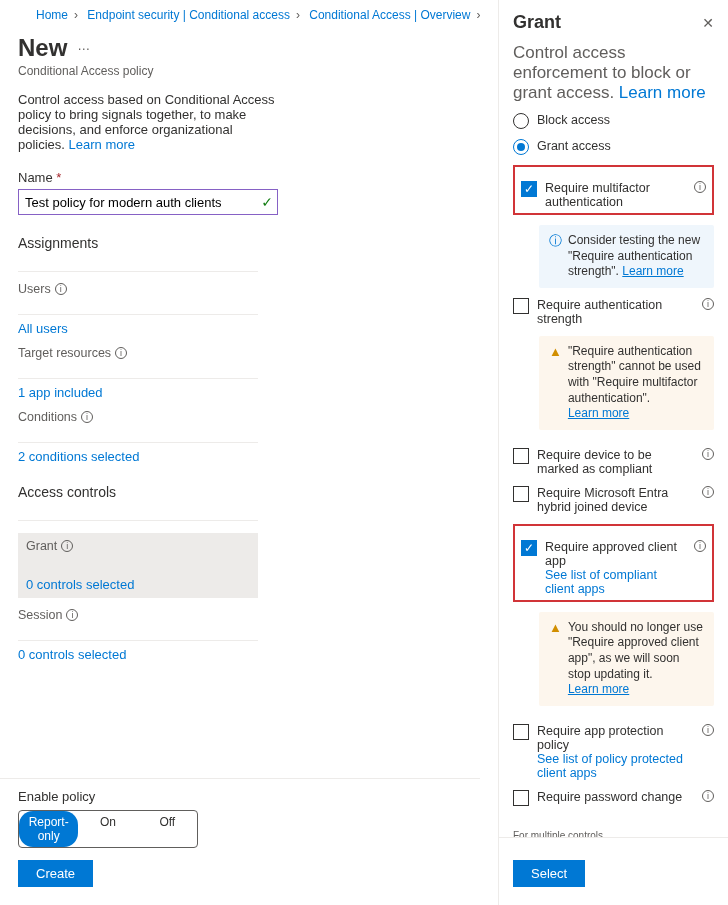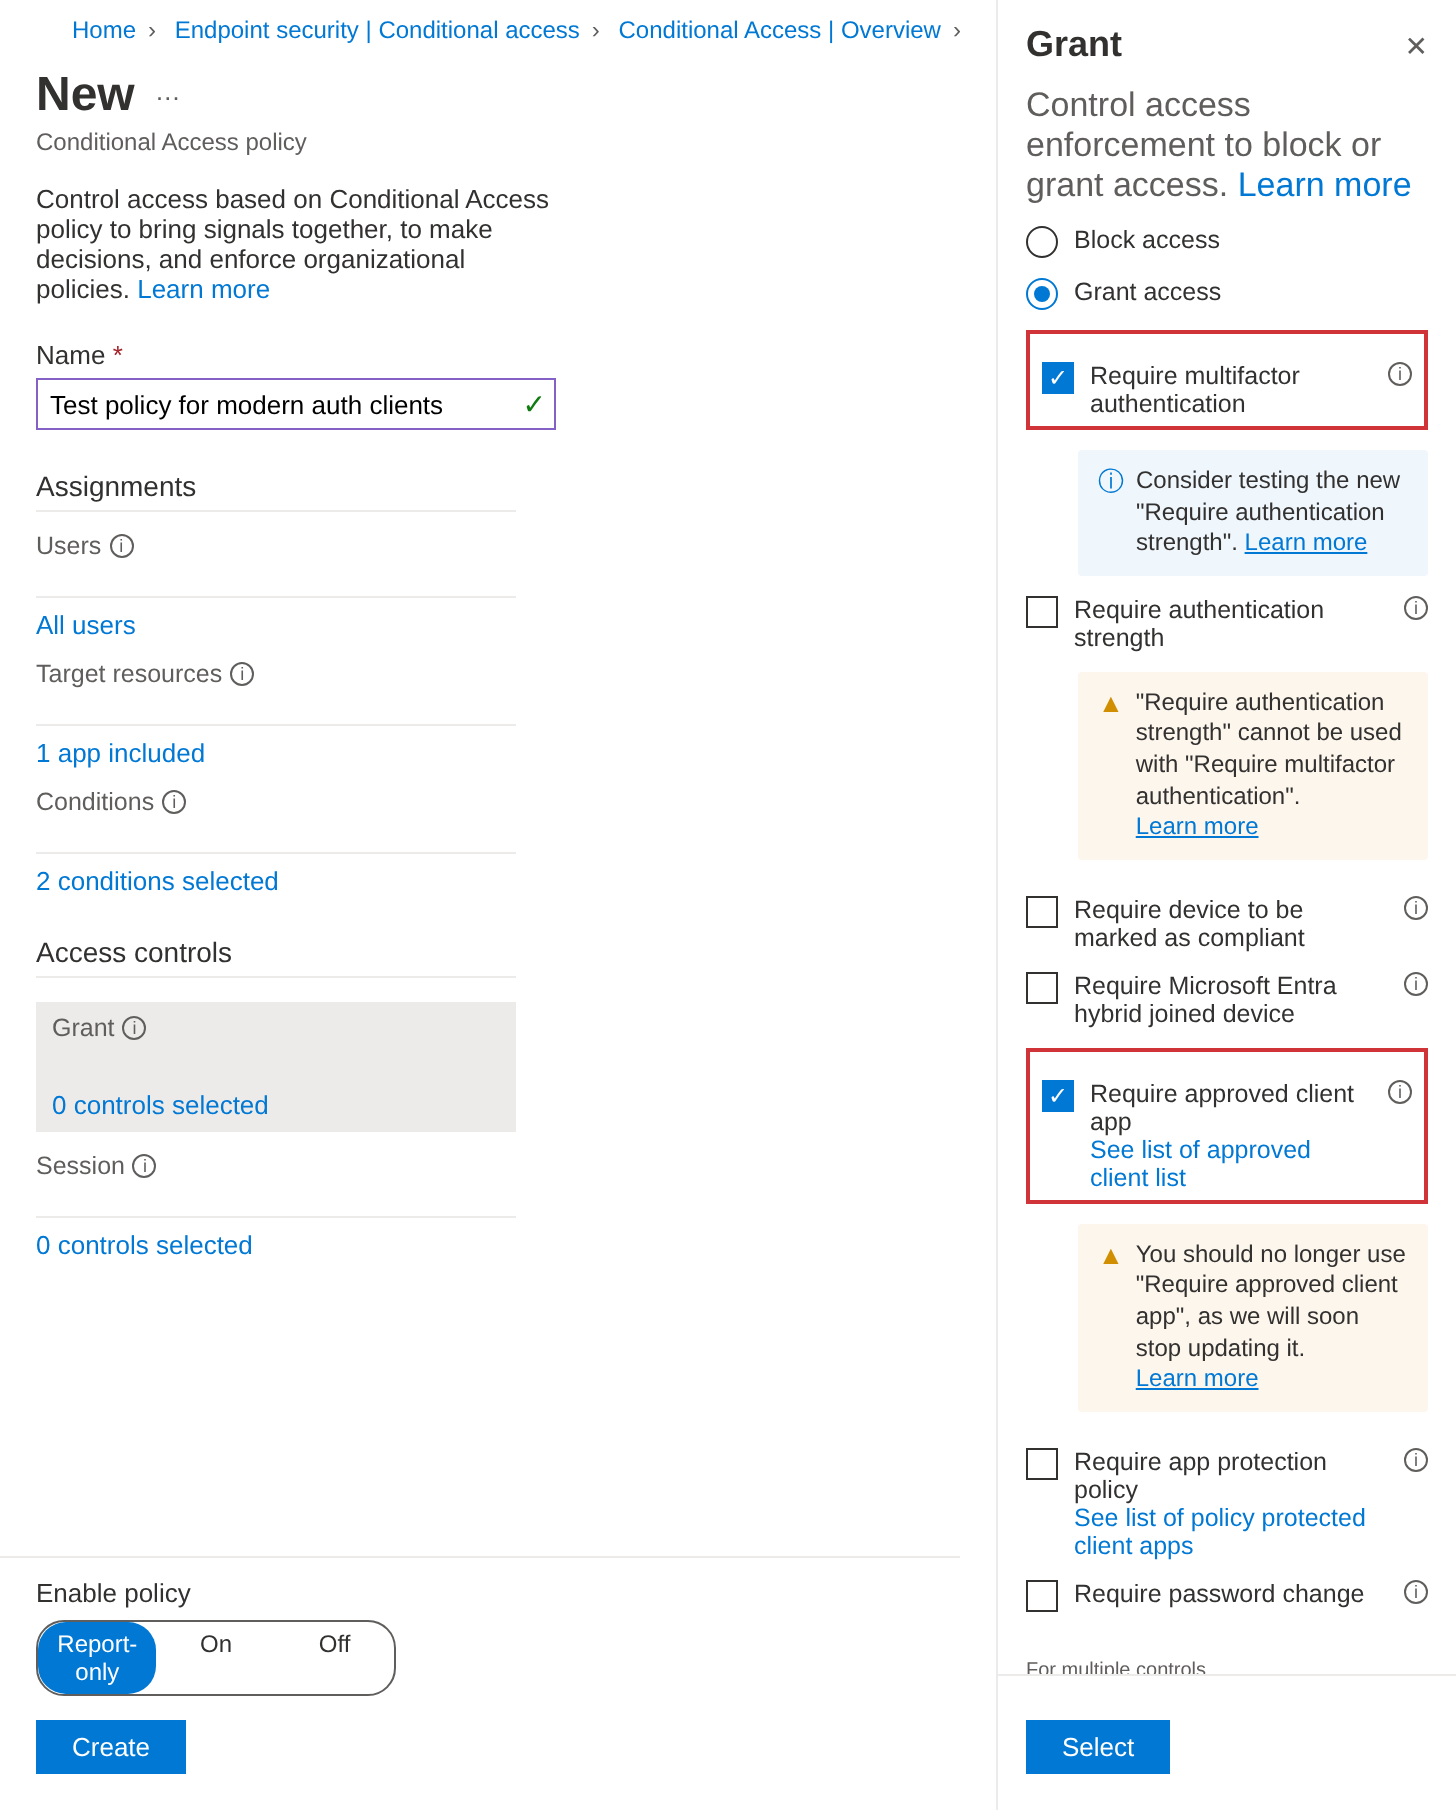--- a/index.html
+++ b/index.html
@@ -16,32 +16,32 @@
     h1 { font-size:24px; font-weight:600; margin:6px 0 0 0; }
     .more { color:#605e5c; }
     .subtitle { color:#605e5c; font-size:12px; margin-top:2px; margin-bottom:14px; }
     .desc { font-size:13px; color:#323130; max-width:260px; }
     .link { color:#0078d4; text-decoration:none; cursor:pointer; }
     .label { font-size:13px; margin-top:18px; }
     .req { color:#a4262c; }
     .input-wrap { display:flex; align-items:center; border:1px solid #8661c5; margin-top:4px; width:260px; height:26px; padding:0 4px;}
     .input { flex:1; border:none; outline:none; font-size:13px; }
     .check { color:#107c10; font-size:14px; }
-    .section-title { font-size:14px; margin-top:20px; padding-bottom:4px; border-bottom:1px solid #edebe9; width:240px;}
+    .section-title { font-size:14px; margin-top:20px; padding-bottom:20px; border-bottom:1px solid #edebe9; width:240px;}
     .row { width:240px; margin-top:10px; }
     .row-header { font-size:12.5px; color:#605e5c; padding-bottom:18px; border-bottom:1px solid #edebe9; display:flex; align-items:center; gap:4px;}
     .row-val { color:#0078d4; font-size:13px; margin-top:6px; cursor:pointer;}
     .selected-box { background:#edebe9; padding:6px 8px; width:240px; margin-top:12px; }
     .selected-box .row-header{ border:0; }
     .info-i { width:12px; height:12px; border:1px solid #605e5c; border-radius:50%; font-size:9px; line-height:10px; text-align:center; color:#605e5c; }
 
     
     .footer { position:absolute; bottom:0; left:0; width:480px; border-top:1px solid #edebe9; padding:10px 18px 18px 18px;}
     .enable-label{ font-size:13px; margin-bottom:6px;}
-    .seg { display:inline-flex; width:180px; border:1px solid #605e5c; border-radius:14px; overflow:hidden; font-size:12px;}
+    .seg { display:inline-flex; width:180px; border:1px solid #605e5c; border-radius:4px; overflow:hidden; font-size:12px;}
     .seg div { flex:1; text-align:center; padding:4px 0; cursor:pointer;}
     .seg .active{ background:#0078d4; color:#fff; border-radius:14px;}
     .btn { background:#0078d4; color:#fff; border:none; padding:6px 18px; font-size:13px; margin-top:12px; cursor:pointer; }
 
     
     .right { position:absolute; right:0; top:0; width:230px; height:905px; border-left:1px solid #edebe9; padding:10px 14px 60px 14px; overflow:visible; }
     .r-title-row { display:flex; justify-content:space-between; align-items:center;}
     h2 { font-size:18px; font-weight:600; margin:2px 0;}
     .close { font-size:14px; color:#605e5c; cursor:pointer;}
     .r-desc { font-size:17px; color:#605e5c; margin-top:8px; }
@@ -194,21 +194,21 @@
     </div>
   <div class="cb">
       <span class="box"></span>
       <span class="lab">Require Microsoft Entra hybrid joined device</span>
       <span class="info-i">i</span>
     </div>
 
   <div class="redbox">
     <div class="cb sel">
         <span class="box"></span>
-        <span class="lab"><span>Require approved client app</span><br><a class="link">See list of approved client list</a></span>
+        <span class="lab"><span>Require approved client app</span><br><a class="link">See list of compliant client apps</a></span>
         <span class="info-i">i</span>
       </div>
   </div>
 
   <div class="callout warn">
     <span class="ic">▲</span>
     <span><span>You should no longer use "Require approved client app", as we will soon stop updating it.</span><br><a class="link" style="text-decoration:underline">Learn more</a></span>
   </div>
 
   <div class="cb" style="margin-top:18px">

